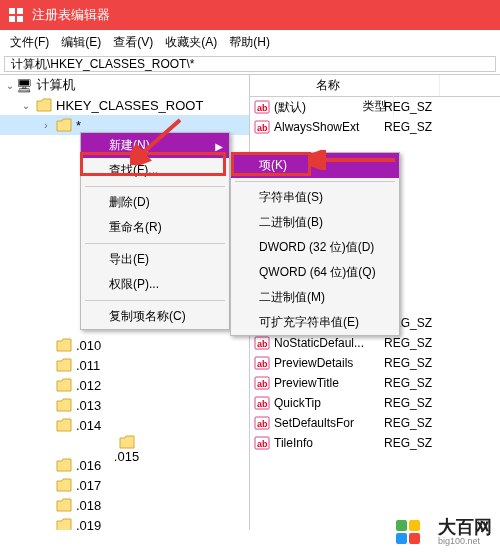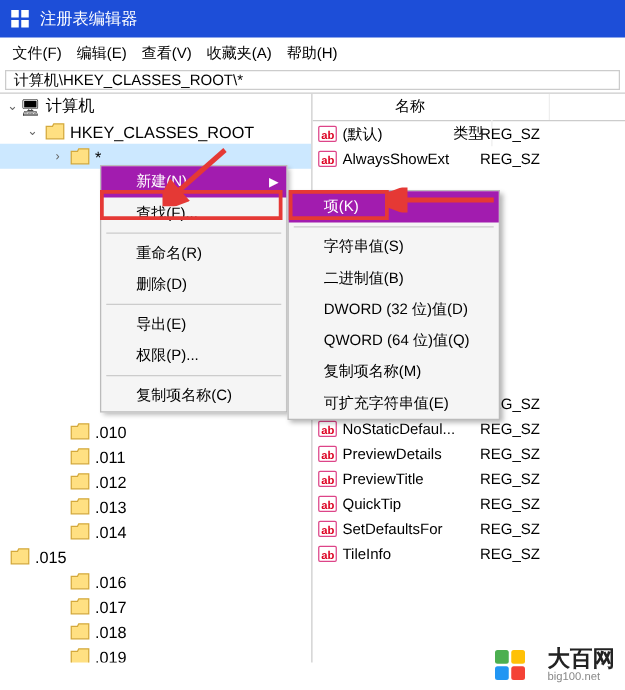--- a/index.html
+++ b/index.html
@@ -1,17 +1,17 @@
 <!DOCTYPE html>
 <html><head>
 <meta charset="utf-8">
 <style>
   * { box-sizing: border-box; margin: 0; padding: 0; font-family: "Microsoft YaHei", "SimSun", sans-serif; }
   body { width: 500px; height: 552px; background: #fff; overflow: hidden; position: relative; }
-  .titlebar { background: #1d4ed8; height: 30px; display: flex; align-items: center; padding: 0 8px; color: #fff; font-size: 13px; }
+  .titlebar { background: #ef4444; height: 30px; display: flex; align-items: center; padding: 0 8px; color: #fff; font-size: 13px; }
   .title-icon { width: 16px; height: 16px; margin-right: 8px; display: inline-flex; }
   .menubar { height: 24px; display: flex; align-items: center; padding: 0 4px; font-size: 12px; gap: 0; }
   .menubar span { padding: 2px 6px; cursor: default; }
   .addressbar { height: 16px; border: 1px solid #ccc; margin: 2px 4px; padding: 2px 6px; font-size: 12px; display: flex; align-items: center; }
   .main { display: flex; height: 456px; border-top: 1px solid #ccc; }
   .tree { width: 250px; border-right: 1px solid #ccc; overflow: hidden; font-size: 13px; position: relative; }
   .tree-row { display: flex; align-items: center; height: 20px; padding-left: 4px; }
   .tree-row.selected { background: #cce8ff; }
   .chev { width: 12px; text-align: center; font-size: 10px; color: #666; }
   .folder-icon { width: 16px; height: 14px; margin: 0 4px; }
@@ -126,21 +126,21 @@
           <span>.013</span>
         </div>
         <div class="tree-row" style="padding-left: 52px;">
           <span class="folder-icon">
             <svg viewBox="0 0 16 14">
               <path d="M1 3 L6 3 L7 1 L15 1 L15 13 L1 13 Z" fill="#ffe082" stroke="#d4a93c"></path>
             </svg>
           </span>
           <span>.014</span>
         </div>
-        <div class="tree-row" style="">
+        <div class="tree-row" style=" flex-direction: column;">
           <span class="folder-icon">
             <svg viewBox="0 0 16 14">
               <path d="M1 3 L6 3 L7 1 L15 1 L15 13 L1 13 Z" fill="#ffe082" stroke="#d4a93c"></path>
             </svg>
           </span>
           <span>.015</span>
         </div>
         <div class="tree-row" style="padding-left: 52px;">
           <span class="folder-icon">
             <svg viewBox="0 0 16 14">
@@ -277,37 +277,37 @@
   </div>
 </div>
 
 <div class="ctx-menu menu1">
   <div class="ctx-item hover">
     <span>新建(N)</span>
     <span class="arrow">▶</span>
   </div>
   <div class="ctx-item">查找(F)...</div>
   <div class="ctx-sep"></div>
+  <div class="ctx-item">删除(D)</div>
   <div class="ctx-item">重命名(R)</div>
-  <div class="ctx-item">删除(D)</div>
   <div class="ctx-sep"></div>
   <div class="ctx-item">导出(E)</div>
   <div class="ctx-item">权限(P)...</div>
   <div class="ctx-sep"></div>
   <div class="ctx-item">复制项名称(C)</div>
 </div>
 
 <div class="ctx-menu menu2">
   <div class="ctx-item hover">项(K)</div>
   <div class="ctx-sep"></div>
   <div class="ctx-item">字符串值(S)</div>
   <div class="ctx-item">二进制值(B)</div>
   <div class="ctx-item">DWORD (32 位)值(D)</div>
   <div class="ctx-item">QWORD (64 位)值(Q)</div>
-  <div class="ctx-item">复制项名称(M)</div>
+  <div class="ctx-item">二进制值(M)</div>
   <div class="ctx-item">可扩充字符串值(E)</div>
 </div>
 
 <div class="redbox1"></div>
 <div class="redbox2"></div>
 
 <svg class="arrow-svg" style="left:130px;top:115px;" width="60" height="50">
   <defs>
       <marker id="ah1" markerWidth="10" markerHeight="10" refX="2" refY="3" orient="auto">
         <path d="M0,0 L0,6 L8,3 Z" fill="#e53935"></path>

